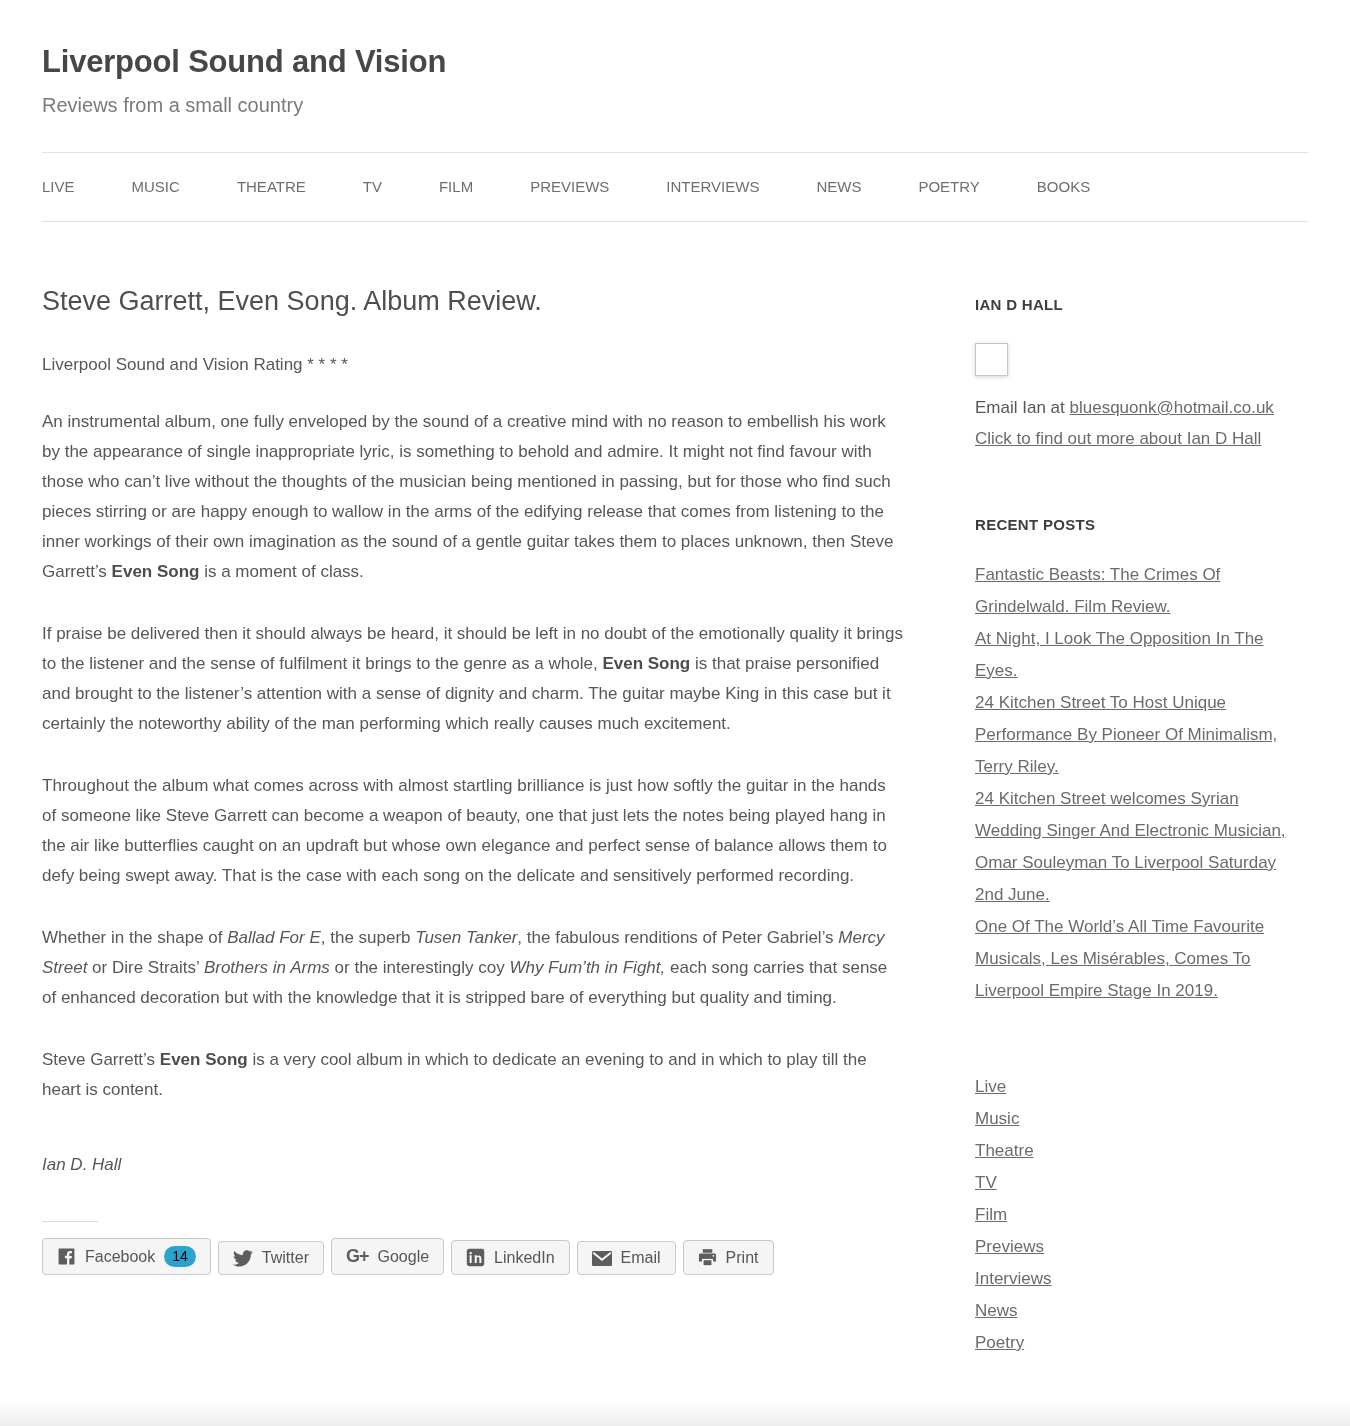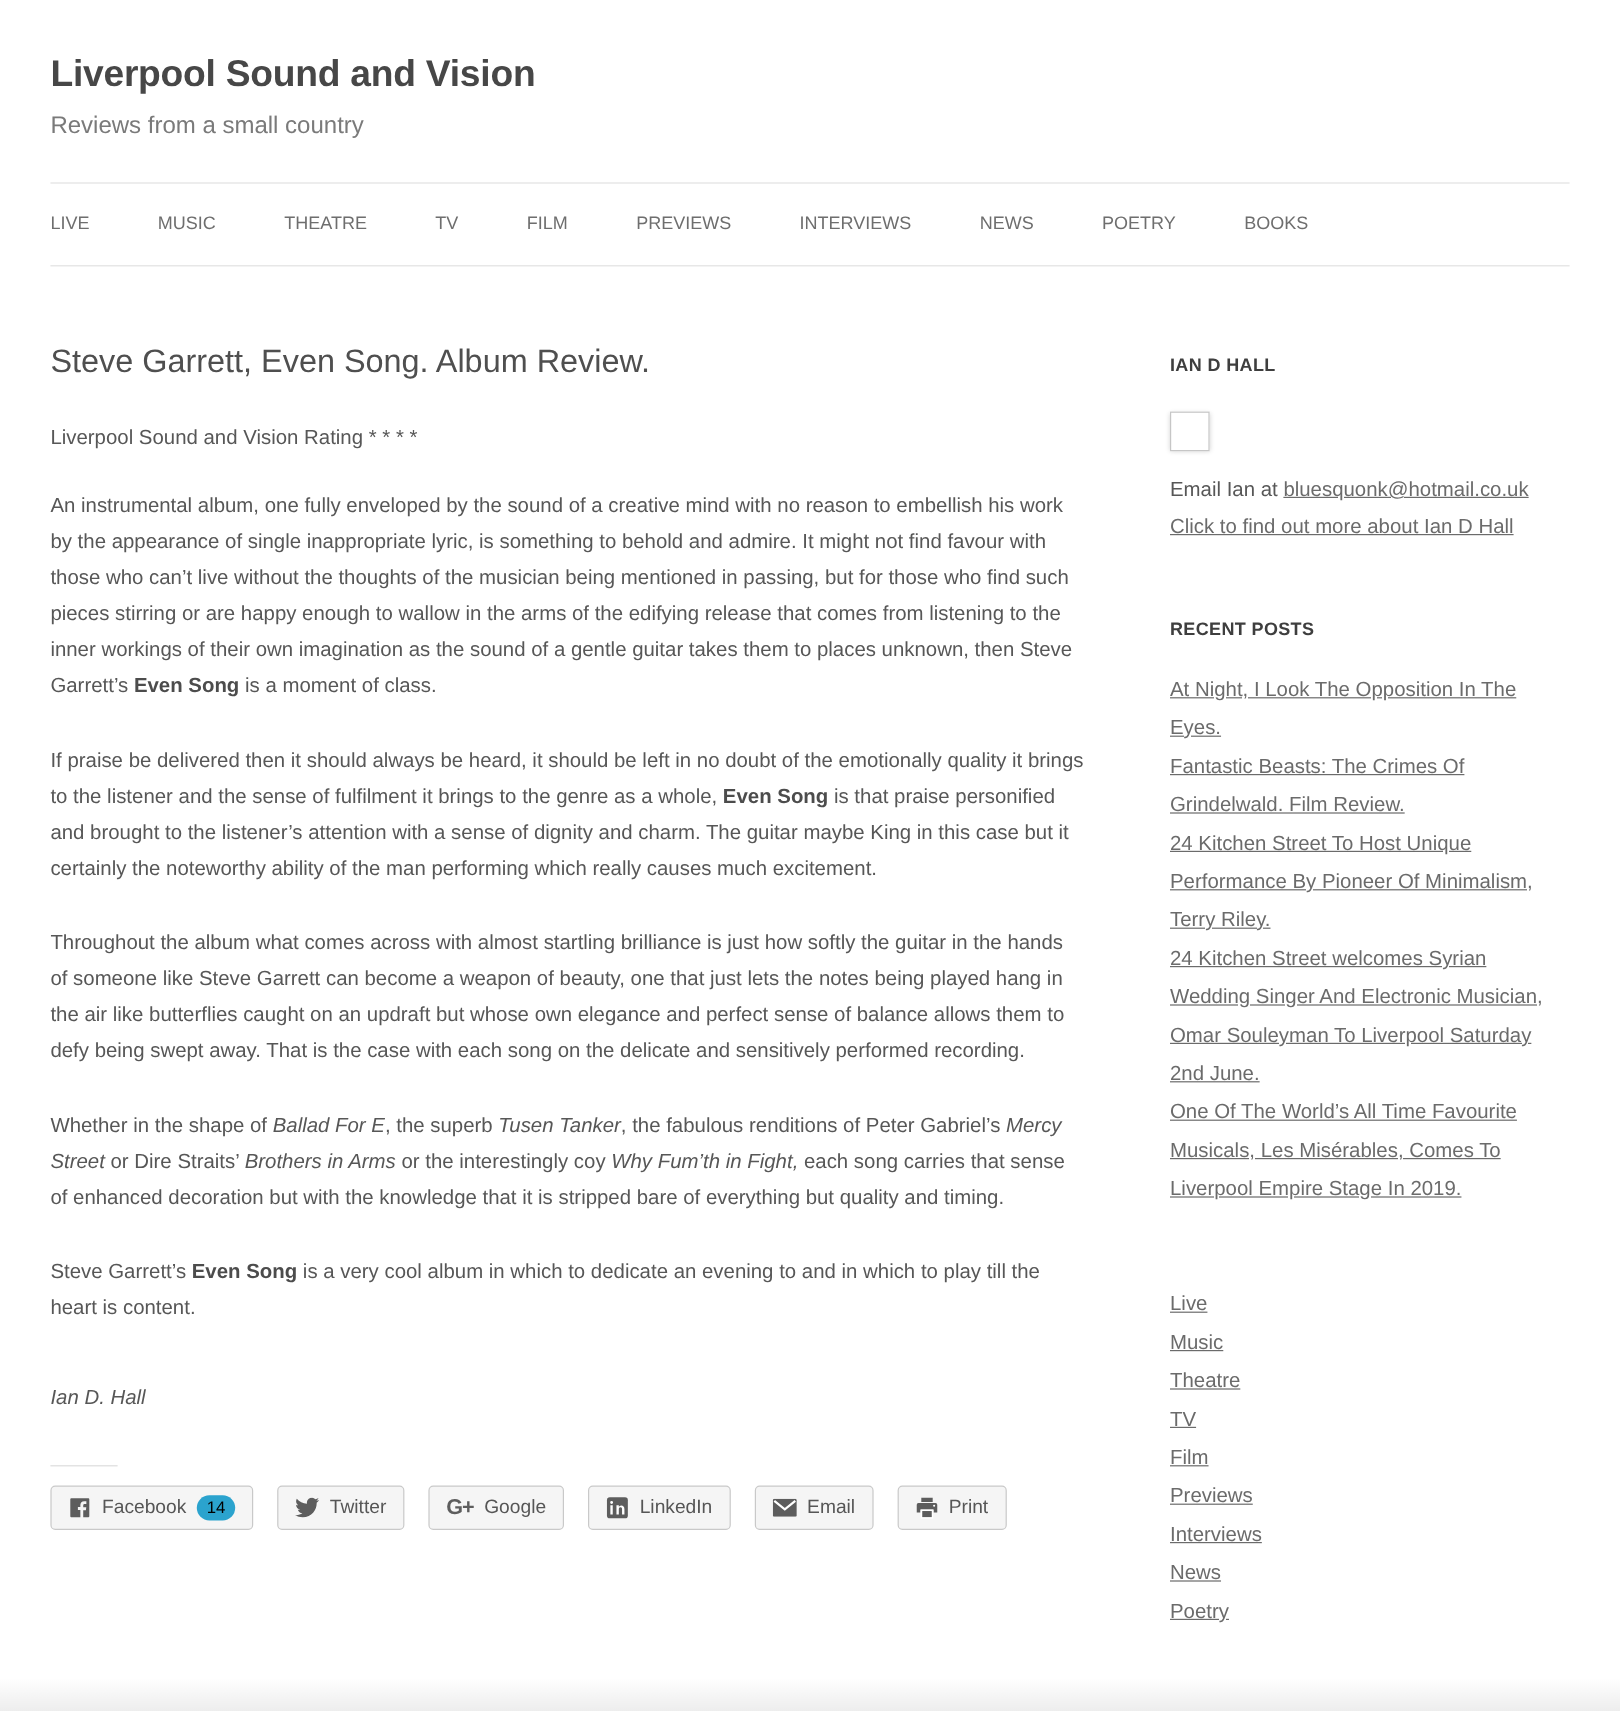--- a/index.html
+++ b/index.html
@@ -47,21 +47,21 @@
     margin: 32px 0 0;
     color: #575757;
     hyphens: auto;
     -webkit-hyphens: auto;
   }
   #article-body b { color: #4c4c4c; }
   .byline { font-style: italic; font-size: 17px; margin: 50px 0 0; color: #575757; }
 
   .share-divider { width: 56px; border: none; border-top: 1px solid #dcdcdc; margin: 46px 0 0; }
   .share-heading { font-size: 17px; font-weight: 700; color: #3e3e3e; margin: 18px 0 0; }
-  .share-row { margin-top: 16px; display: flex; gap: 20px; }
+  .share-row { margin-top: 16px; display: flex; gap: 7px; align-items: flex-end; }
   .share-btn {
     display: inline-flex; align-items: center; gap: 9px;
     padding: 7px 14px;
     background: #f5f5f5;
     border: 1px solid #c9c9c9;
     border-radius: 4px;
     font-family: "Liberation Sans", sans-serif;
     font-size: 16px;
     color: #565656;
     cursor: pointer;
@@ -196,22 +196,22 @@
       <h3>IAN D HALL</h3>
       <div class="img-placeholder"></div>
       <div class="author-links">
         <p>
           <span>Email Ian at </span><a href="#" class="side-link">bluesquonk@hotmail.co.uk</a>
         </p>
         <p><a href="#" class="side-link">Click to find out more about Ian D Hall</a></p>
       </div>
       <h3 class="recent-heading">RECENT POSTS</h3>
       <ul class="side-list" id="recent-posts">
+          <li><a href="#">Fantastic Beasts: The Crimes Of Grindelwald. Film Review.</a></li>
           <li><a href="#">At Night, I Look The Opposition In The Eyes.</a></li>
-          <li><a href="#">Fantastic Beasts: The Crimes Of Grindelwald. Film Review.</a></li>
           <li><a href="#">24 Kitchen Street To Host Unique Performance By Pioneer Of Minimalism, Terry Riley.</a></li>
           <li><a href="#">24 Kitchen Street welcomes Syrian Wedding Singer And Electronic Musician, Omar Souleyman To Liverpool Saturday 2nd June.</a></li>
           <li><a href="#">One Of The World’s All Time Favourite Musicals, Les Misérables, Comes To Liverpool Empire Stage In 2019.</a></li>
         </ul>
       <ul class="side-list cats" id="category-links">
           <li><a href="#">Live</a></li>
           <li><a href="#">Music</a></li>
           <li><a href="#">Theatre</a></li>
           <li><a href="#">TV</a></li>
           <li><a href="#">Film</a></li>

